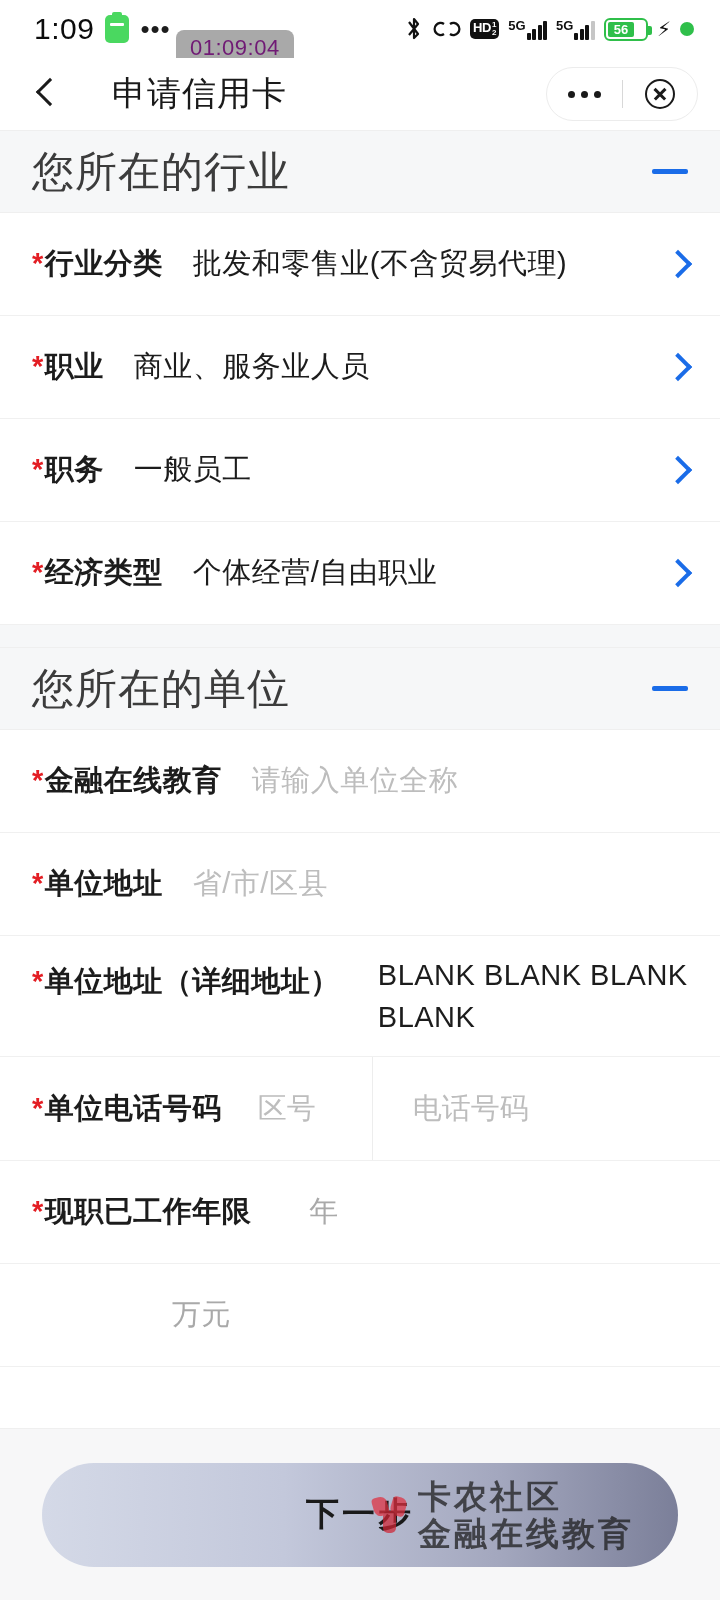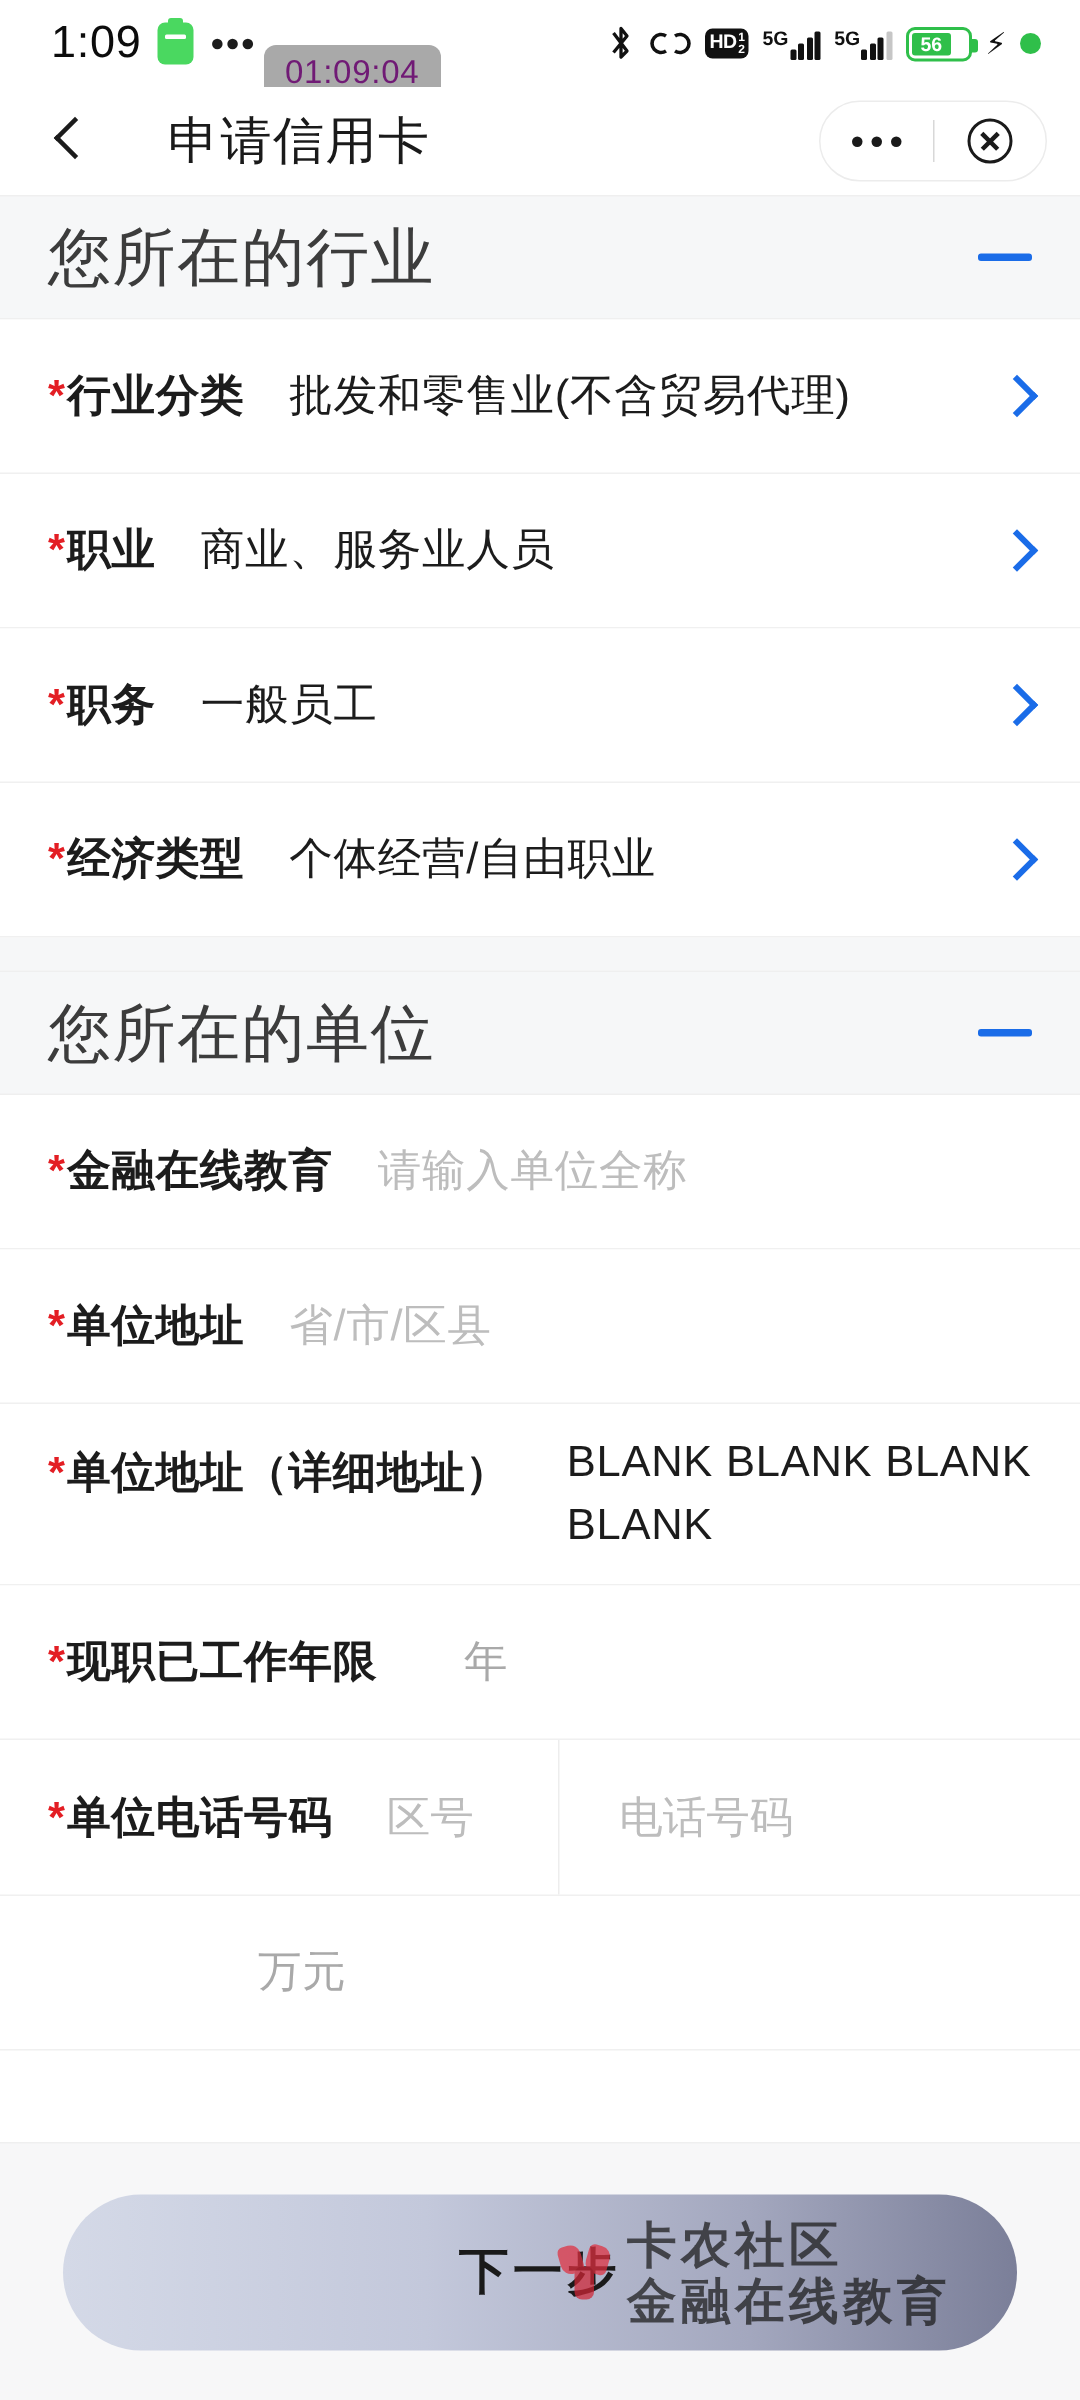--- a/index.html
+++ b/index.html
@@ -281,32 +281,32 @@
     <div class="row">
       <span class="lbl"><span class="star">*</span><span>单位地址</span></span>
       <span class="val ph">省/市/区县</span>
     </div>
 
     <div class="row tall">
       <span class="lbl"><span class="star">*</span><span>单位地址（详细地址）</span></span>
       <span class="val multiline">BLANK BLANK BLANK BLANK</span>
     </div>
 
-    <div class="row">
-      <span class="lbl"><span class="star">*</span><span>现职已工作年限</span></span>
-      <span class="val grey" style="margin-left:58px">年</span>
-    </div>
-
     <div class="row split">
       <div class="split-left">
         <span class="lbl"><span class="star">*</span><span>单位电话号码</span></span>
         <span class="split-a">区号</span>
       </div>
       <div class="split-div"></div>
       <span class="split-b">电话号码</span>
+    </div>
+
+    <div class="row">
+      <span class="lbl"><span class="star">*</span><span>现职已工作年限</span></span>
+      <span class="val grey" style="margin-left:58px">年</span>
     </div>
 
     <div class="row">
       <span class="val grey" style="margin-left:140px">万元</span>
     </div>
 
   </div>
 
   <div class="footer">
     <div class="nextbtn">

